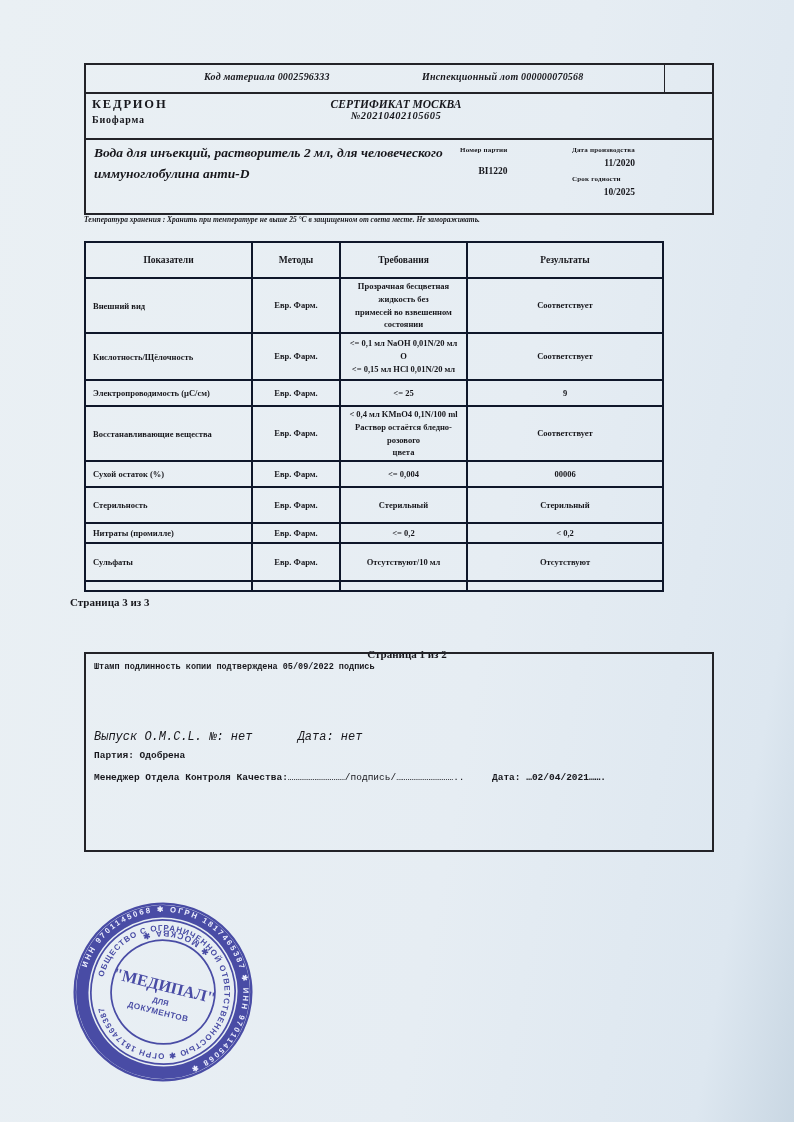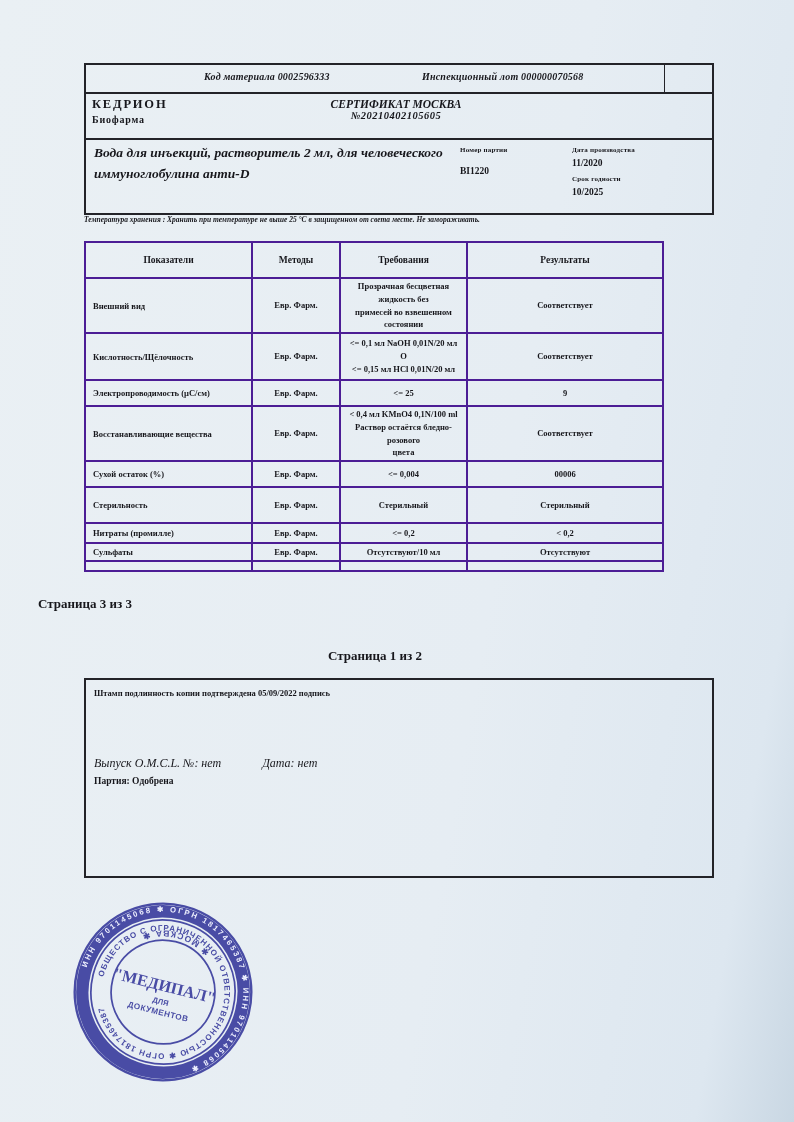--- a/index.html
+++ b/index.html
@@ -16,29 +16,29 @@
   
   .hdr-row-a{position:absolute;left:0;top:0;width:100%;height:27px;border-bottom:2px solid #232328;}
   .hdr-row-a .vline{position:absolute;left:578px;top:0;height:27px;width:0;border-left:1.5px solid #232328;}
   .hdr-small{font-size:10px;letter-spacing:.2px;}
   .company{letter-spacing:1.8px;font-size:12.5px;font-weight:bold;}
   .company-sub{letter-spacing:.8px;font-size:10px;font-weight:bold;}
   .cert-title{font-size:11.5px;text-align:center;}
   .cert-num{font-size:10.5px;text-align:center;letter-spacing:.5px;}
   .product{font-size:13.5px;line-height:1.55;}
   .lbl-tiny{font-size:7px;font-weight:bold;letter-spacing:.2px;}
-  .val-sm{font-size:9.5px;font-weight:bold;}
+  .val-sm{font-size:9.5px;font-weight:bold;text-align:right;}
   .storage{font-size:7.5px;}
   
   table.main{border-collapse:collapse;table-layout:fixed;width:578px;background:transparent;}
-  table.main th,table.main td{border:2px solid #4c1d95;vertical-align:middle;overflow:hidden;}
+  table.main th,table.main td{border:2px solid #0f172a;vertical-align:middle;overflow:hidden;}
   table.main th{font-size:9.5px;font-weight:bold;text-align:center;}
   td.param{font-size:8.5px;font-weight:bold;text-align:left;padding-left:7px;}
   td.method,td.req,td.result{font-size:8.5px;font-weight:bold;text-align:center;line-height:1.5;}
-  .pgmark{font-size:13px;font-weight:bold;}
+  .pgmark{font-size:11px;font-weight:bold;margin-left:32px;}
   
   .stamp-line{font-size:8.5px;font-weight:bold;}
   .omcl{font-size:12px;font-style:italic;}
   .status-line{font-size:9.5px;font-weight:bold;}
   .mgr{font-size:9.5px;font-weight:bold;}
   .stamp-svg{opacity:.92;}
 </style>
 </head>
 <body>
 
@@ -134,45 +134,52 @@
         <td class="method">Евр. Фарм.</td>
         <td class="req preline">Стерильный</td>
         <td class="result">Стерильный</td>
       </tr>
       <tr style="height:20px;">
         <td class="param">Нитраты (промилле)</td>
         <td class="method">Евр. Фарм.</td>
         <td class="req preline">&lt;= 0,2</td>
         <td class="result">&lt; 0,2</td>
       </tr>
-      <tr style="height:18px;">
+      <tr style="height:38px;">
         <td class="param">Сульфаты</td>
         <td class="method">Евр. Фарм.</td>
         <td class="req preline">Отсутствуют/10 мл</td>
         <td class="result">Отсутствуют</td>
       </tr>
       <tr style="height:10px;">
         <td></td>
           <td></td>
           <td></td>
           <td></td>
       </tr>
     </tbody>
   </table>
 
   <div class="abs pgmark" style="left:38px;top:596px;">Страница 3 из 3</div>
   <div class="abs pgmark" style="left:290px;top:648px;width:170px;text-align:center;">Страница 1 из 2</div>
 
-  <div class="box" style="left:84px;top:678px;width:626px;height:196px;">
+  <div class="box" style="left:84px;top:652px;width:626px;height:196px;font-family:Liberation Mono, monospace;">
     <div class="abs stamp-line" style="left:8px;top:8px;">Штамп  подлинность копии подтверждена 05/09/2022 подпись</div>
     <div class="abs omcl" style="left:8px;top:76px;">
       <span>Выпуск O.M.C.L.  №:  нет</span>
       <span style="margin-left:38px;">Дата:  нет</span>
     </div>
     <div class="abs status-line" style="left:8px;top:96px;">Партия: Одобрена</div>
+    <div class="abs mgr" style="left:8px;top:118px;width:612px;">
+      <span>Менеджер Отдела Контроля Качества:</span><span style="font-weight:normal;">…………………………/подпись/…………………………..</span>
+      <span style="position:absolute;left:398px;top:0;">
+        <span>Дата:</span>
+        <span style="font-weight:normal;font-weight:bold;">…02/04/2021…….</span>
+      </span>
+    </div>
   </div>
 
   <svg class="abs stamp-svg" style="left:64px;top:896px;" width="198" height="192" viewBox="0 0 200 200">
     <g transform="rotate(14 100 100)" fill="none" stroke="#3c3f9f">
       <circle cx="100" cy="100" r="92" stroke-width="2.5"></circle>
       <circle cx="100" cy="100" r="84" stroke-width="13"></circle>
       <circle cx="100" cy="100" r="75" stroke-width="1.8"></circle>
       <circle cx="100" cy="100" r="54" stroke-width="1.8"></circle>
       <defs>
         <path id="bandPath" d="M 16.5,100 a 83.5,83.5 0 1,1 167,0 a 83.5,83.5 0 1,1 -167,0"></path>

